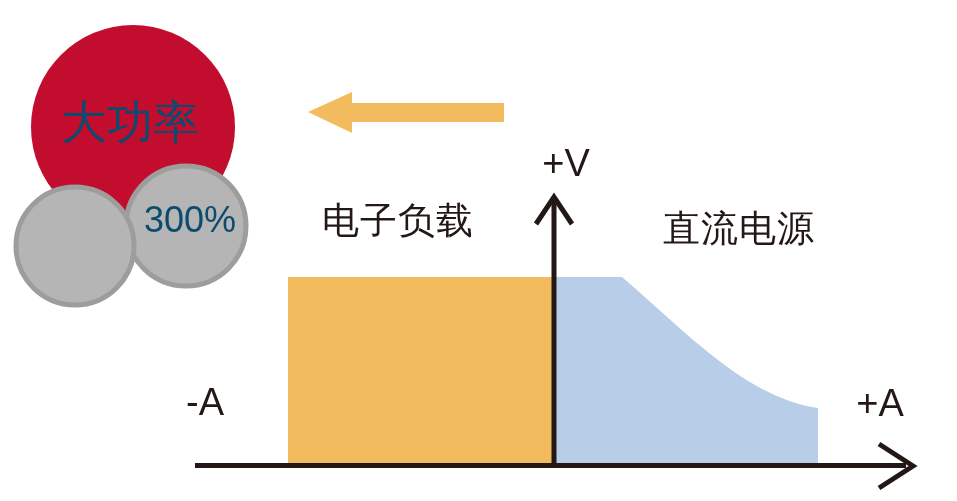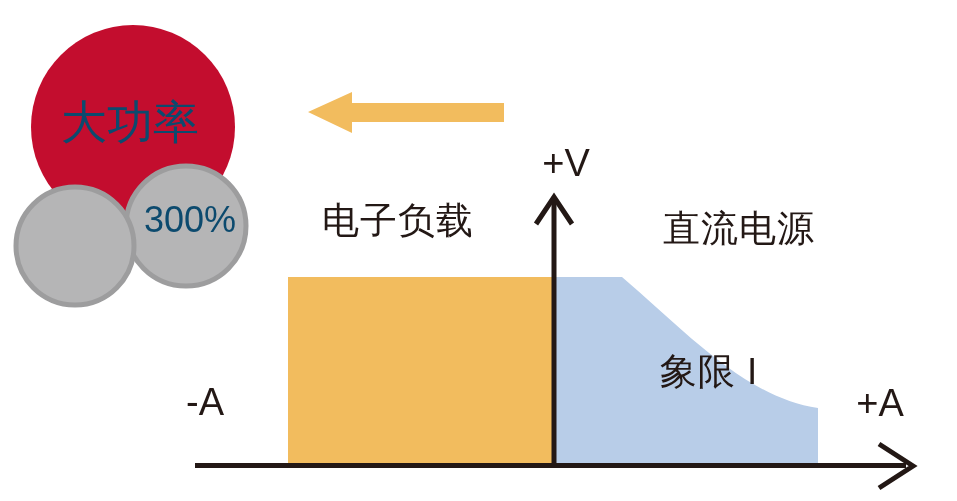--- a/index.html
+++ b/index.html
@@ -62,15 +62,14 @@
   <div class="lbl badge-text t46" style="left:130px; top:122px;">大功率</div>
   <div class="lbl badge-text t36" style="left:190px; top:220px;">300%</div>
 
   <div class="lbl t38" style="left:566px; top:163px;">+V</div>
   <div class="lbl t38" style="left:205px; top:402px;">-A</div>
   <div class="lbl t38" style="left:880px; top:403px;">+A</div>
 
   <div class="lbl t37" style="left:398px; top:220px;">电子负载</div>
   <div class="lbl t37" style="left:691px; top:228px;margin-left:48px;">直流电源</div>
 
-  <div class="lbl t37" style="left:709px; top:371px;">象限 I</div>
 
 </div>
 
 </body></html>

